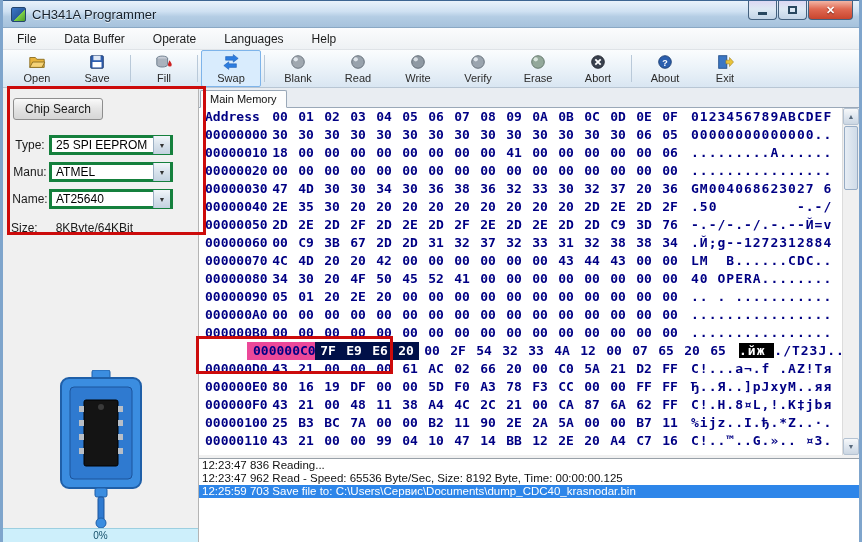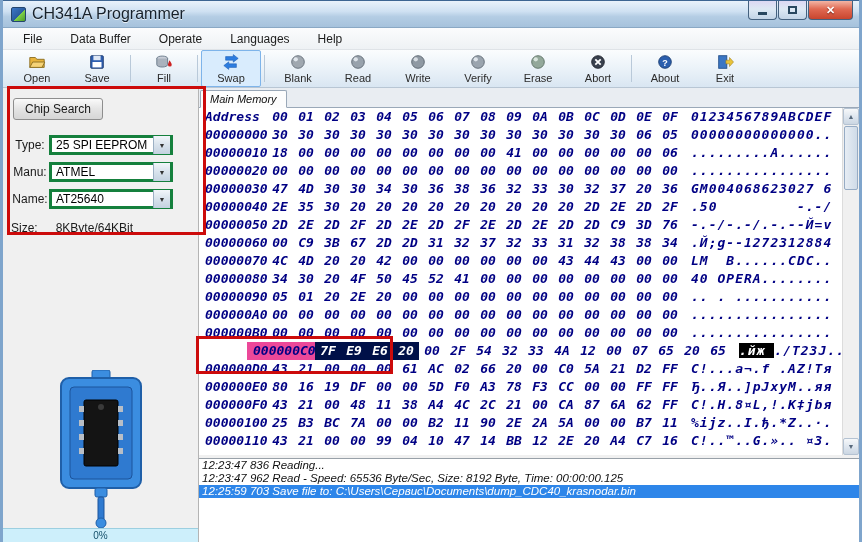--- a/index.html
+++ b/index.html
@@ -9,34 +9,34 @@
   .window { position:relative; width:862px; height:542px;
     border:3px solid #7fa5cc; border-top:none; background:#f0f0f0; }
 
   
   .titlebar { height:28px; display:flex; align-items:center; padding-left:8px;
     background:linear-gradient(180deg,#e9f2fb 0%,#cfe1f2 40%,#b4cde4 60%,#a6c2dc 100%);
     border-top:1px solid #3d6592; border-bottom:1px solid #8aa8c4; position:relative; }
   .app-icon { width:15px; height:15px; margin-right:6px;
     background:linear-gradient(135deg,#3c78c8 0%,#2a5c9e 55%,#7fd24a 56%,#4e9c2a 100%);
     border:1px solid #24456e; border-radius:2px; }
-  .title-text { font-size:16px; color:#15202b; text-shadow:0 1px 0 rgba(255,255,255,.7); }
+  .title-text { font-size:13px; color:#15202b; text-shadow:0 1px 0 rgba(255,255,255,.7); }
   .win-controls { position:absolute; top:0; right:6px; display:flex; }
   .win-btn { height:19px; display:flex; align-items:center; justify-content:center;
     border:1px solid #44617e; border-top:none; border-radius:0 0 4px 4px; margin-left:1px;
     background:linear-gradient(180deg,#f7fbfe 0%,#dcd8f3 0%,#dde9f4 45%,#c2d4e6 100%); }
   .win-btn.min, .win-btn.max { width:29px; }
   .win-btn.close { width:45px;
     background:linear-gradient(180deg,#f3b5a5 0%,#e06952 45%,#c8452e 100%); }
   .glyph-min { width:9px; height:3px; background:#28475f; margin-top:7px; }
   .glyph-max { width:9px; height:8px; border:2px solid #28475f; background:transparent; }
   .glyph-close { color:#fff; font-size:11px; font-weight:bold; text-shadow:0 1px 1px #7a2214; }
 
   
-  .menubar { height:22px; display:flex; align-items:center; padding-left:6px;
+  .menubar { height:22px; display:flex; align-items:center; 
     background:linear-gradient(#fbfcfd,#eef1f4); border-bottom:1px solid #dfe3e7; }
   .menu-item { font-size:12px; color:#1c1c1c; padding:3px 14px; cursor:default; }
 
   
   .toolbar { height:38px; display:flex; align-items:stretch; padding-left:4px;
     background:linear-gradient(#fbfdfe,#e9f1f8 55%,#d9e6f2);
     border-bottom:1px solid #b8c6d4; }
   .tb-btn { width:60px; display:flex; flex-direction:column; align-items:center;
     justify-content:center; gap:1px; font-size:11px; color:#2b2b2b; border:1px solid transparent; }
   .tb-btn.active { background:#d9ecfd; border:1px solid #7eb4ea; border-radius:2px; }
@@ -59,21 +59,21 @@
   .combo .dd { width:17px; height:18px; display:flex; align-items:center; justify-content:center;
     background:linear-gradient(#f2f6fa,#d8e2ec 50%,#c4d2e0); border-left:1px solid #9cb0c4;
     font-size:7px; color:#333; }
   .size-row { margin:12px 0 0 8px; font-size:12px; color:#1a1a1a; display:flex; gap:18px; }
   .chip-graphic { position:absolute; left:52px; top:282px; }
   .progress-strip { position:absolute; left:0; right:0; bottom:0; height:14px;
     background:#cdeffb; border-top:1px solid #9ccfe0; text-align:center;
     font-size:10px; color:#15506b; line-height:13px; }
 
   
-  .right-col { flex:1; display:flex; flex-direction:column; min-width:0;font-style:italic; }
+  .right-col { flex:1; display:flex; flex-direction:column; min-width:0; }
 
   
   .memory-panel { height:370px; position:relative; background:#f0f0f0; }
   .tab-strip { height:20px; background:#e9edf2; border-bottom:1px solid #9aa8b8;
     display:flex; align-items:flex-end; padding-left:1px; }
   .tab { background:#fdfdfd; border:1px solid #9aa8b8; border-bottom:1px solid #fdfdfd;
     border-radius:2px 2px 0 0; padding:2px 9px 2px 9px; font-size:11px; color:#111;
     margin-bottom:-1px; }
   .hex-view { position:absolute; top:20px; left:0; right:17px; bottom:3px;
     background:#fff; overflow:hidden;

